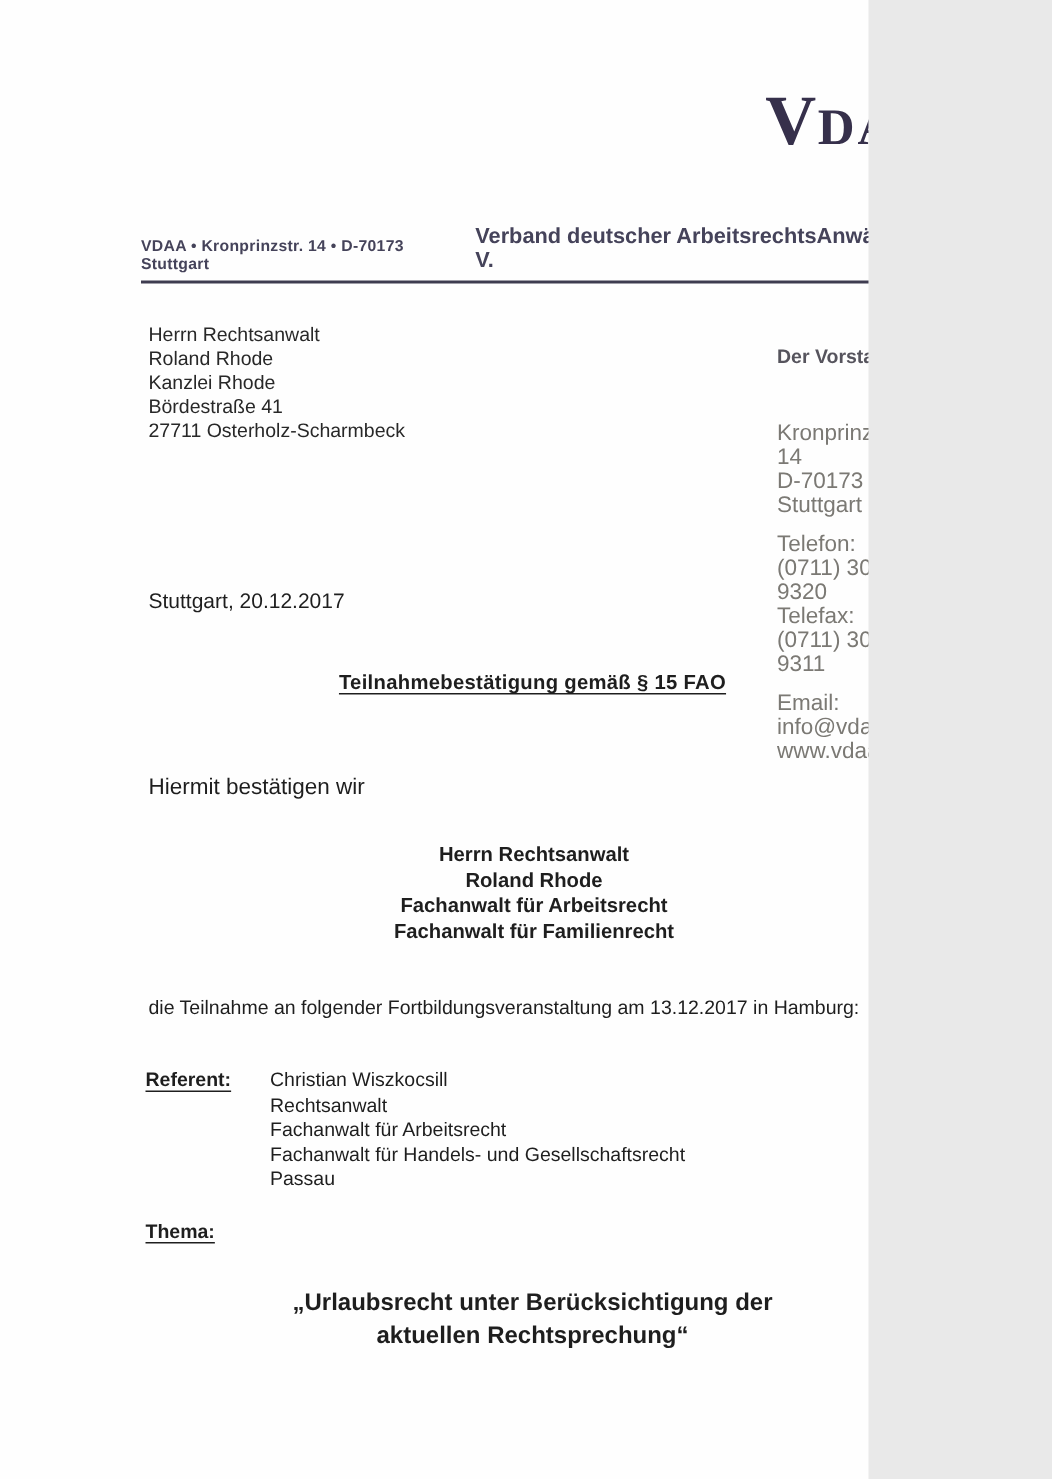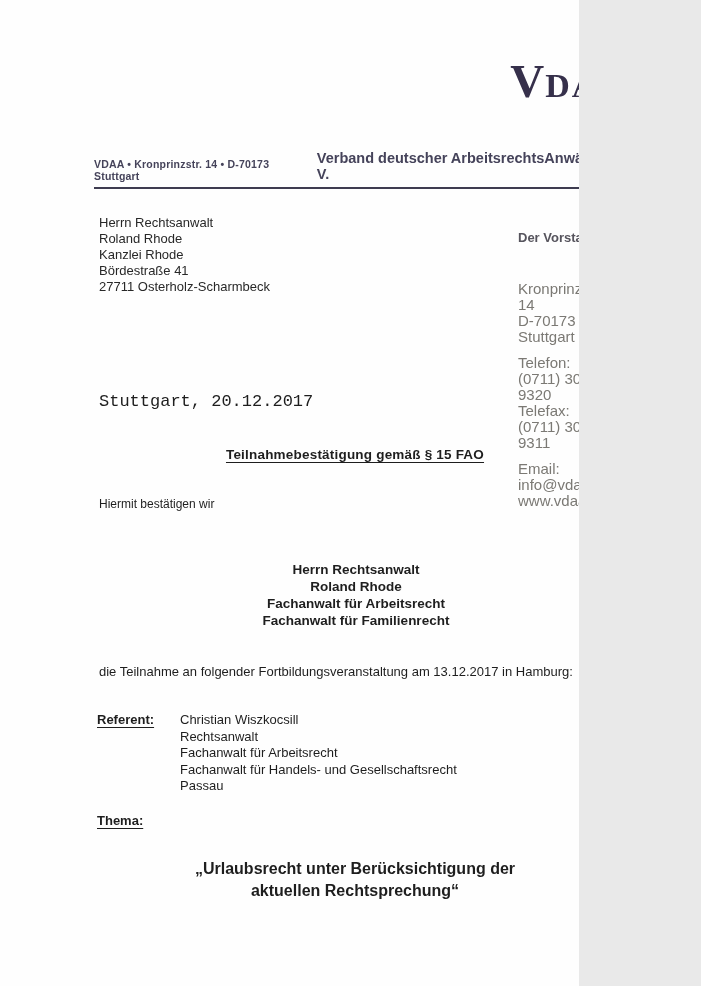--- a/index.html
+++ b/index.html
@@ -77,40 +77,39 @@
     color: #56545d;
     margin: 16px 0 36px 0;
   }
   .contact-group { font-size: 15px; line-height: 16px; margin-bottom: 10px; }
 
   
   .dateline {
     position: absolute;
     left: 99px;
     top: 392px;
-    font-size: 17px;
-    font-family: Liberation Mono, monospace;
+    font-size: 14px;
   }
   .doc-title {
     position: absolute;
     left: 0;
     top: 447px;
     width: 710px;
     text-align: center;
     font-size: 13.5px;
     font-weight: bold;
     text-decoration: underline;
     text-underline-offset: 3px;
     letter-spacing: 0.2px;
   }
   .confirm-intro {
     position: absolute;
     left: 99px;
-    top: 497px;
-    font-size: 12px;
+    top: 516px;
+    font-size: 15px;
   }
   .attendee {
     position: absolute;
     left: 0;
     top: 561px;
     width: 712px;
     text-align: center;
     font-size: 13.5px;
     font-weight: bold;
     line-height: 17px;

